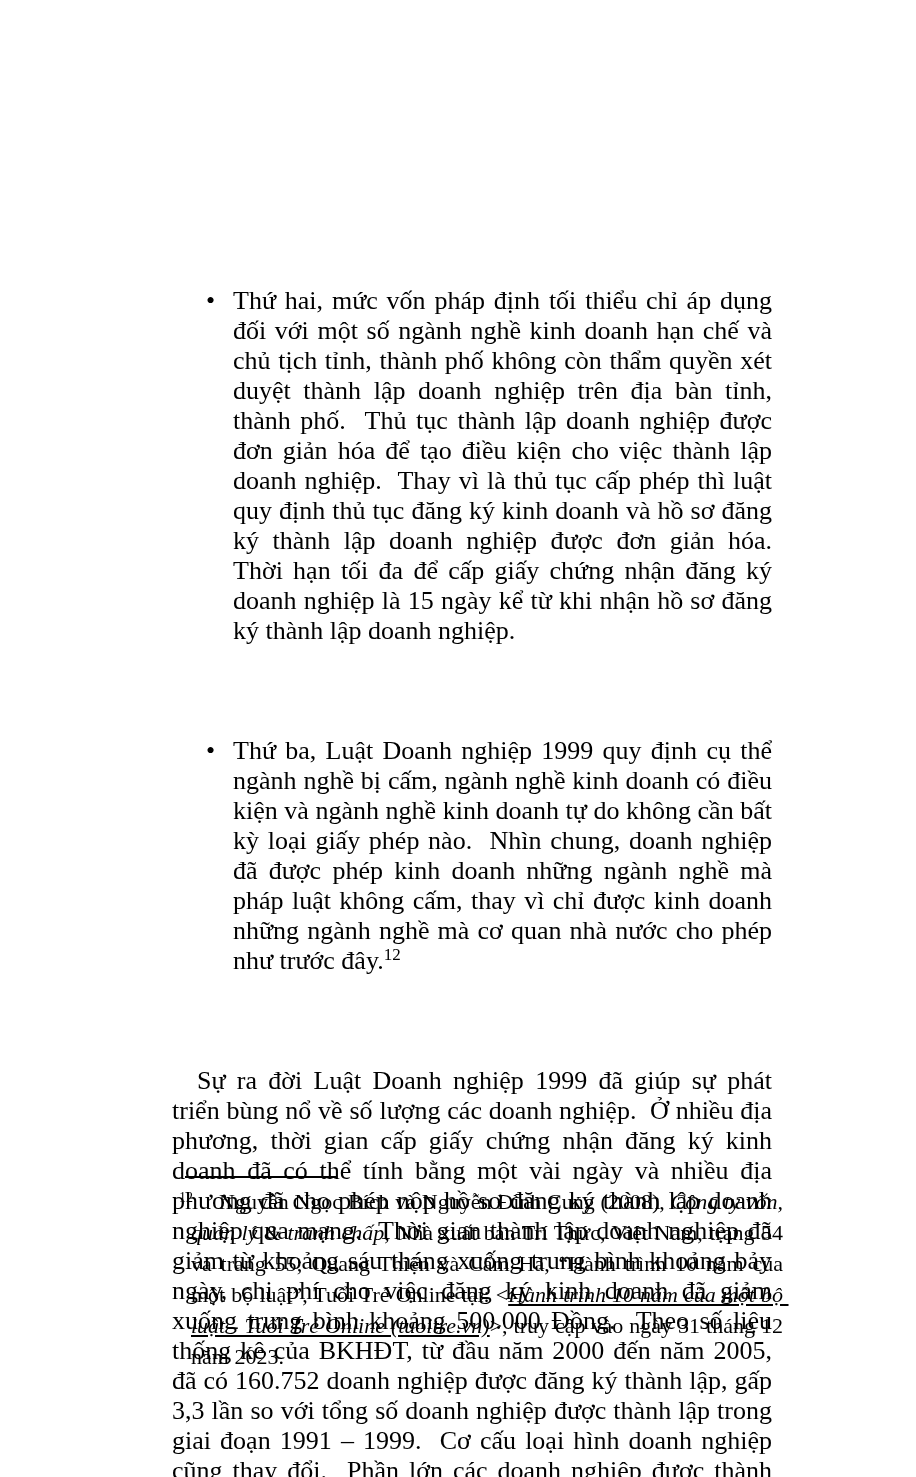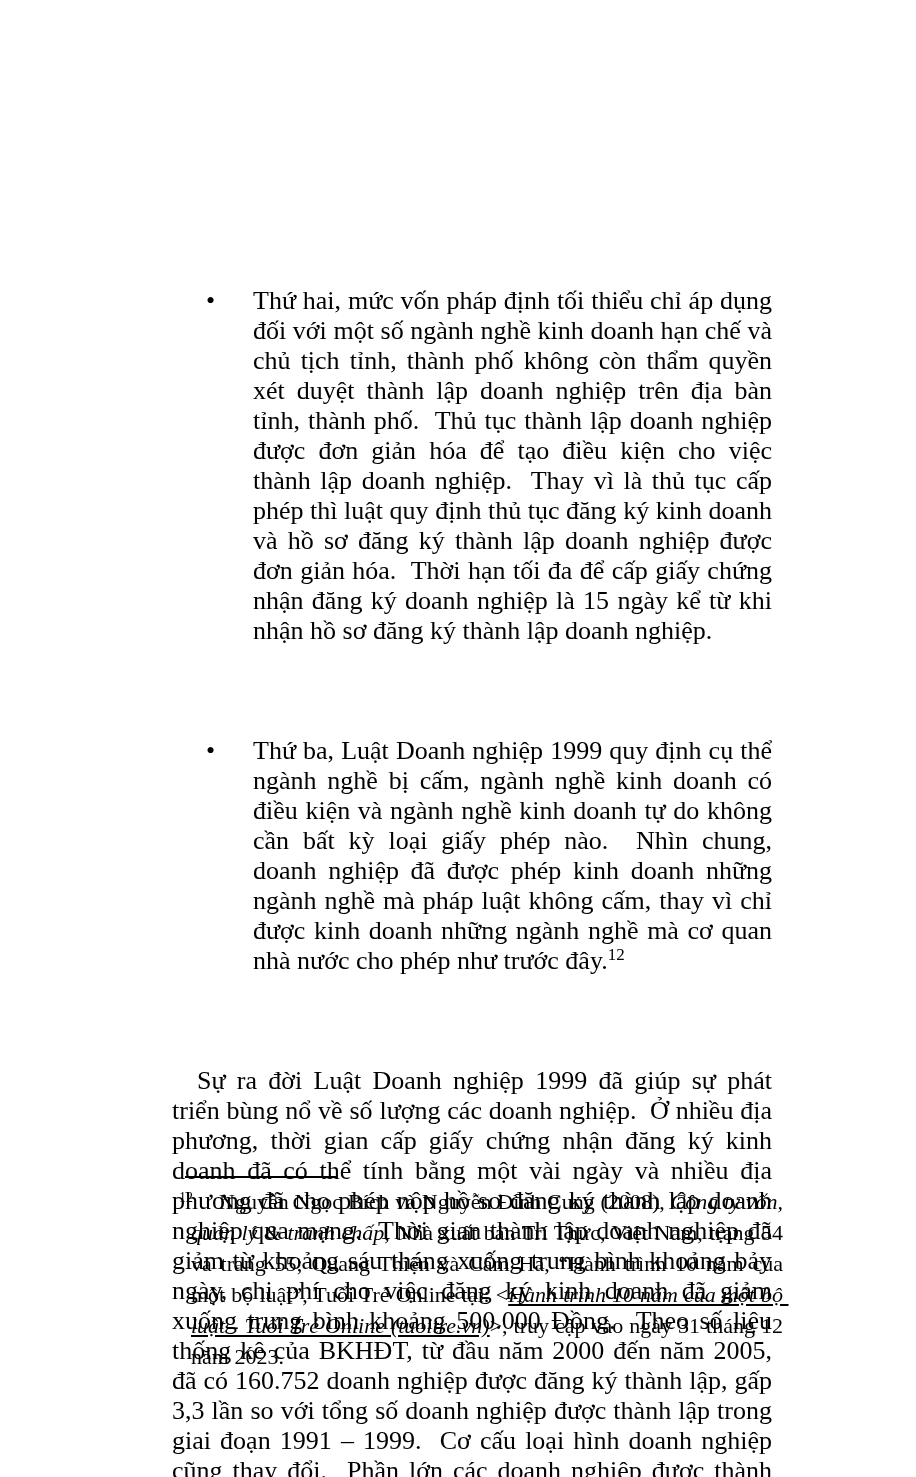--- a/index.html
+++ b/index.html
@@ -22,21 +22,21 @@
     text-align: justify;
     white-space: pre-wrap;
   }
   .bullet-item { display: flex; }
   .bullet-marker {
     flex: 0 0 61px;
     box-sizing: border-box;
     padding-left: 34px;
     white-space: normal;
   }
-  .bullet-text { flex: 1 1 auto; margin-left: 20px; }
+  .bullet-text { flex: 1 1 auto; }
   sup.ref {
     font-size: 17px;
     line-height: 0;
     vertical-align: baseline;
     position: relative;
     top: -9px;
   }
   .body-paragraph {
     margin: 0;
     text-indent: 25px;

